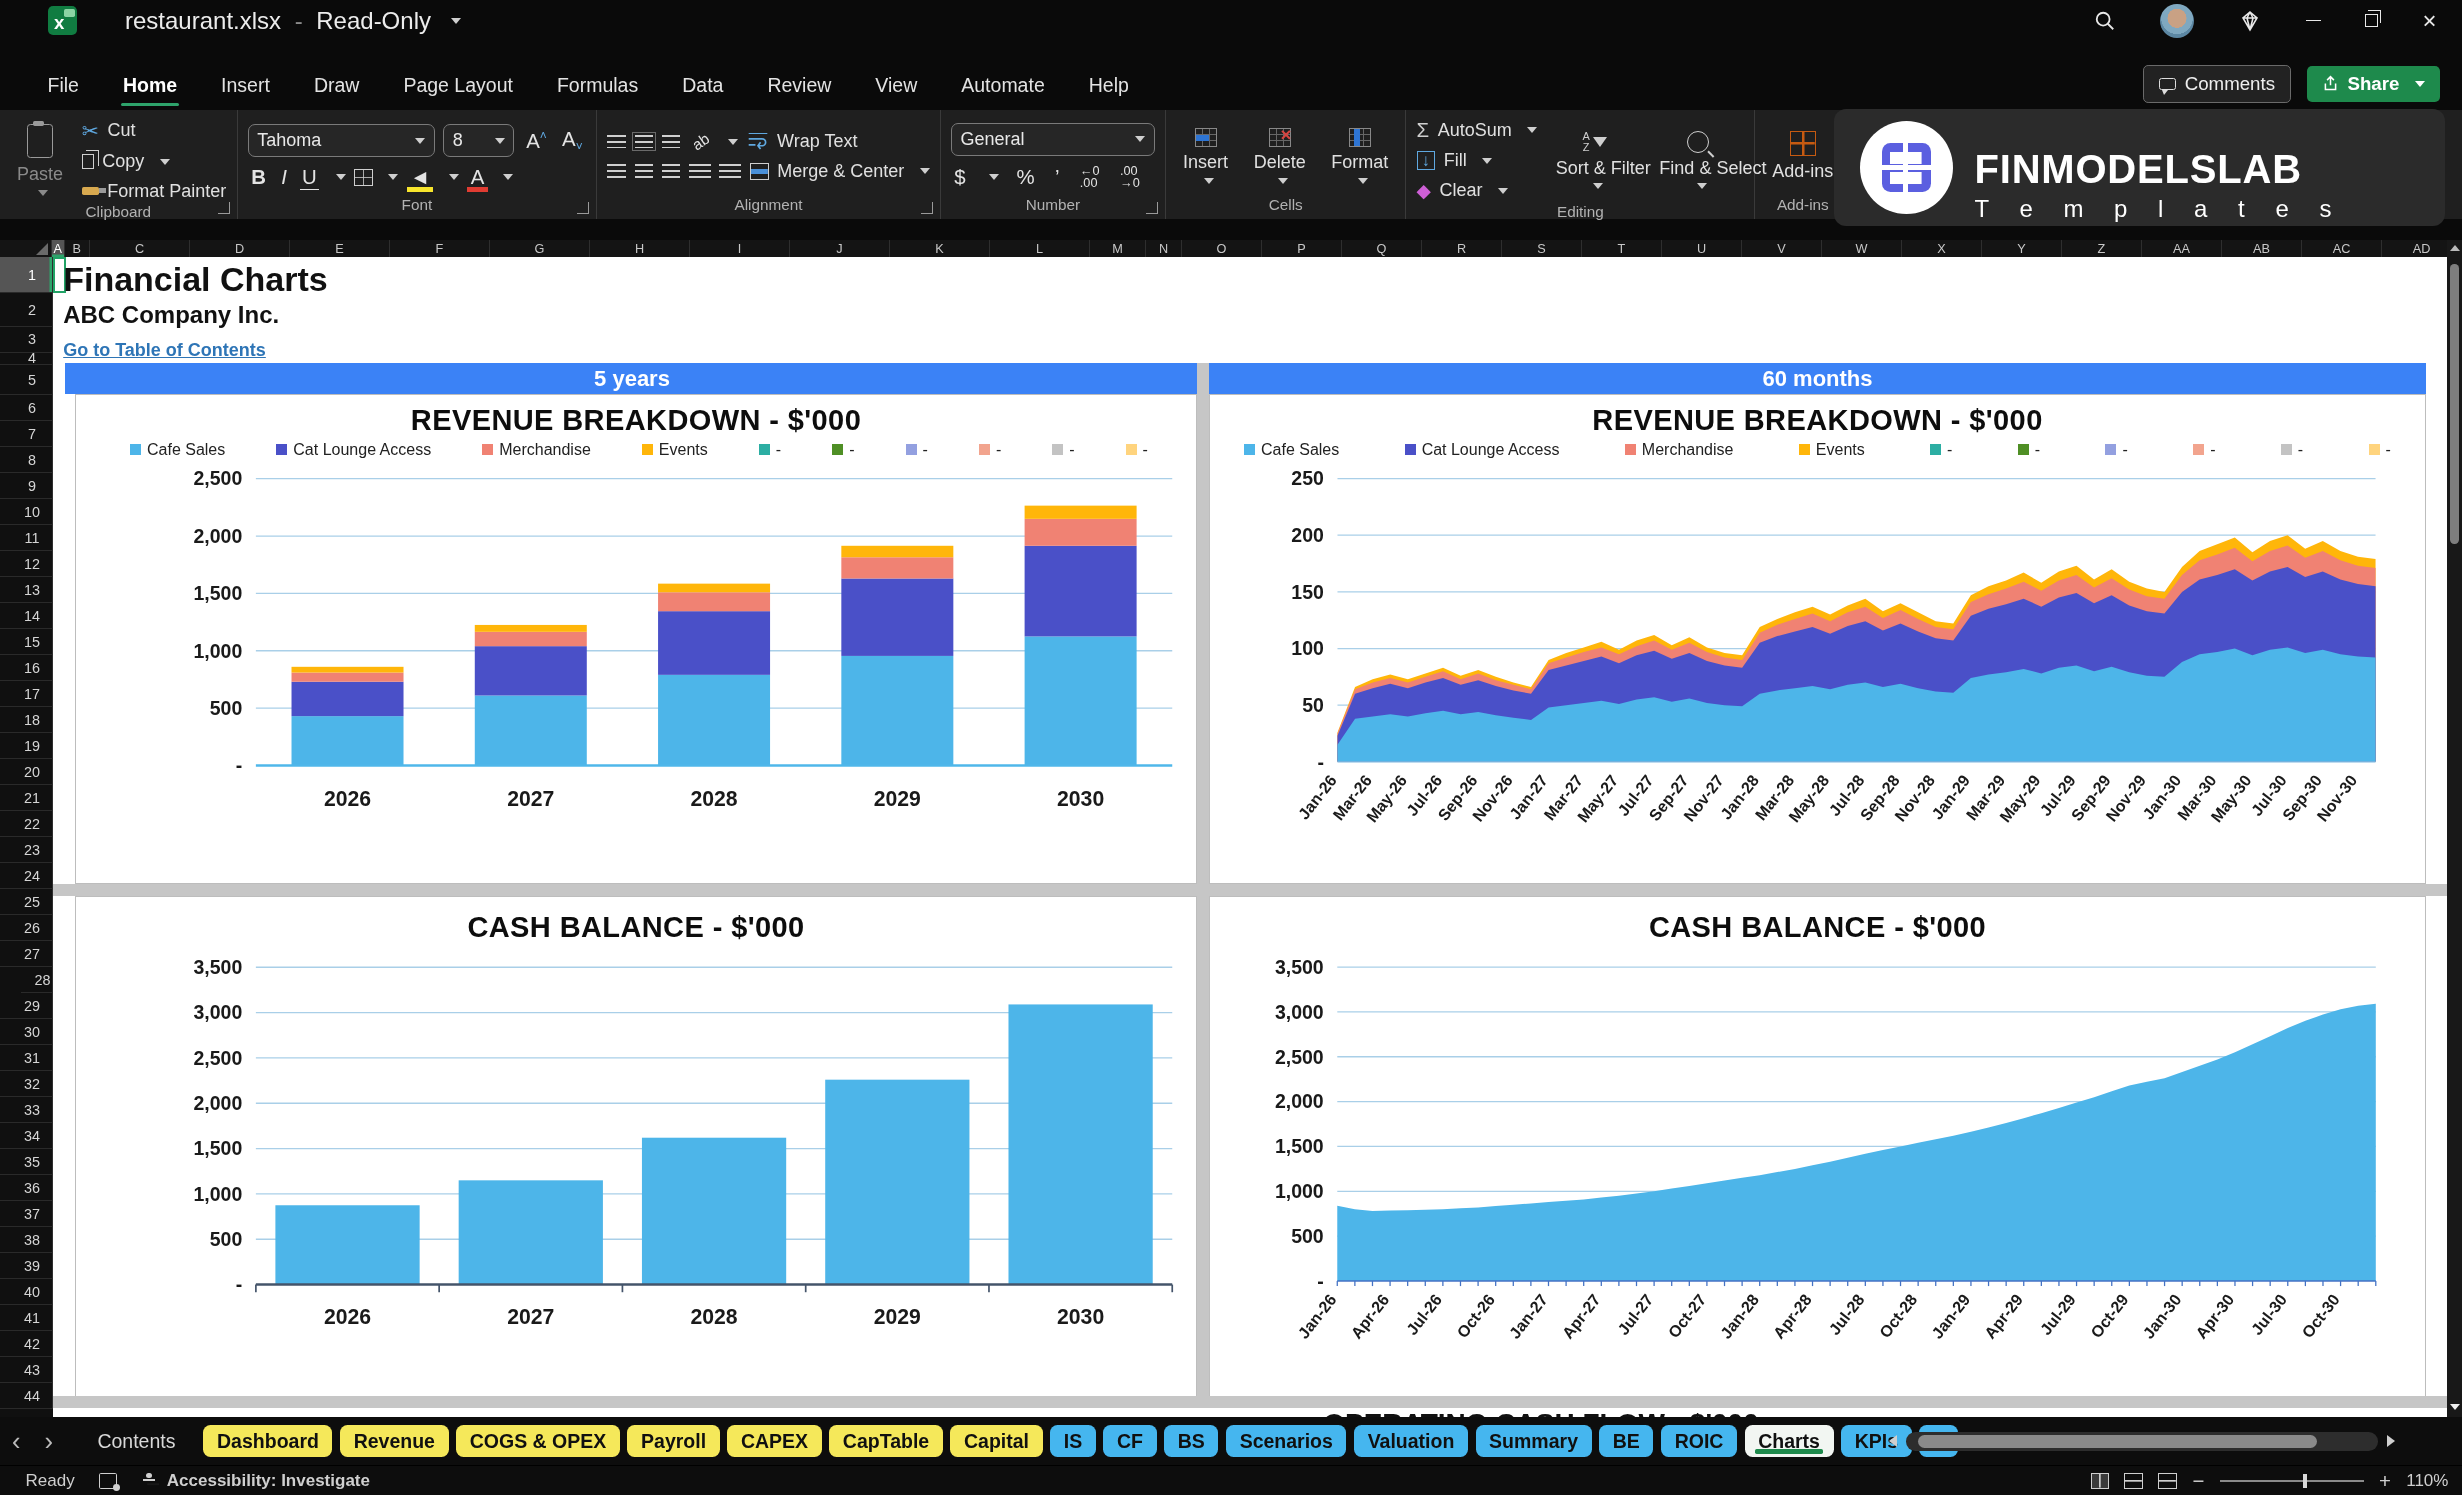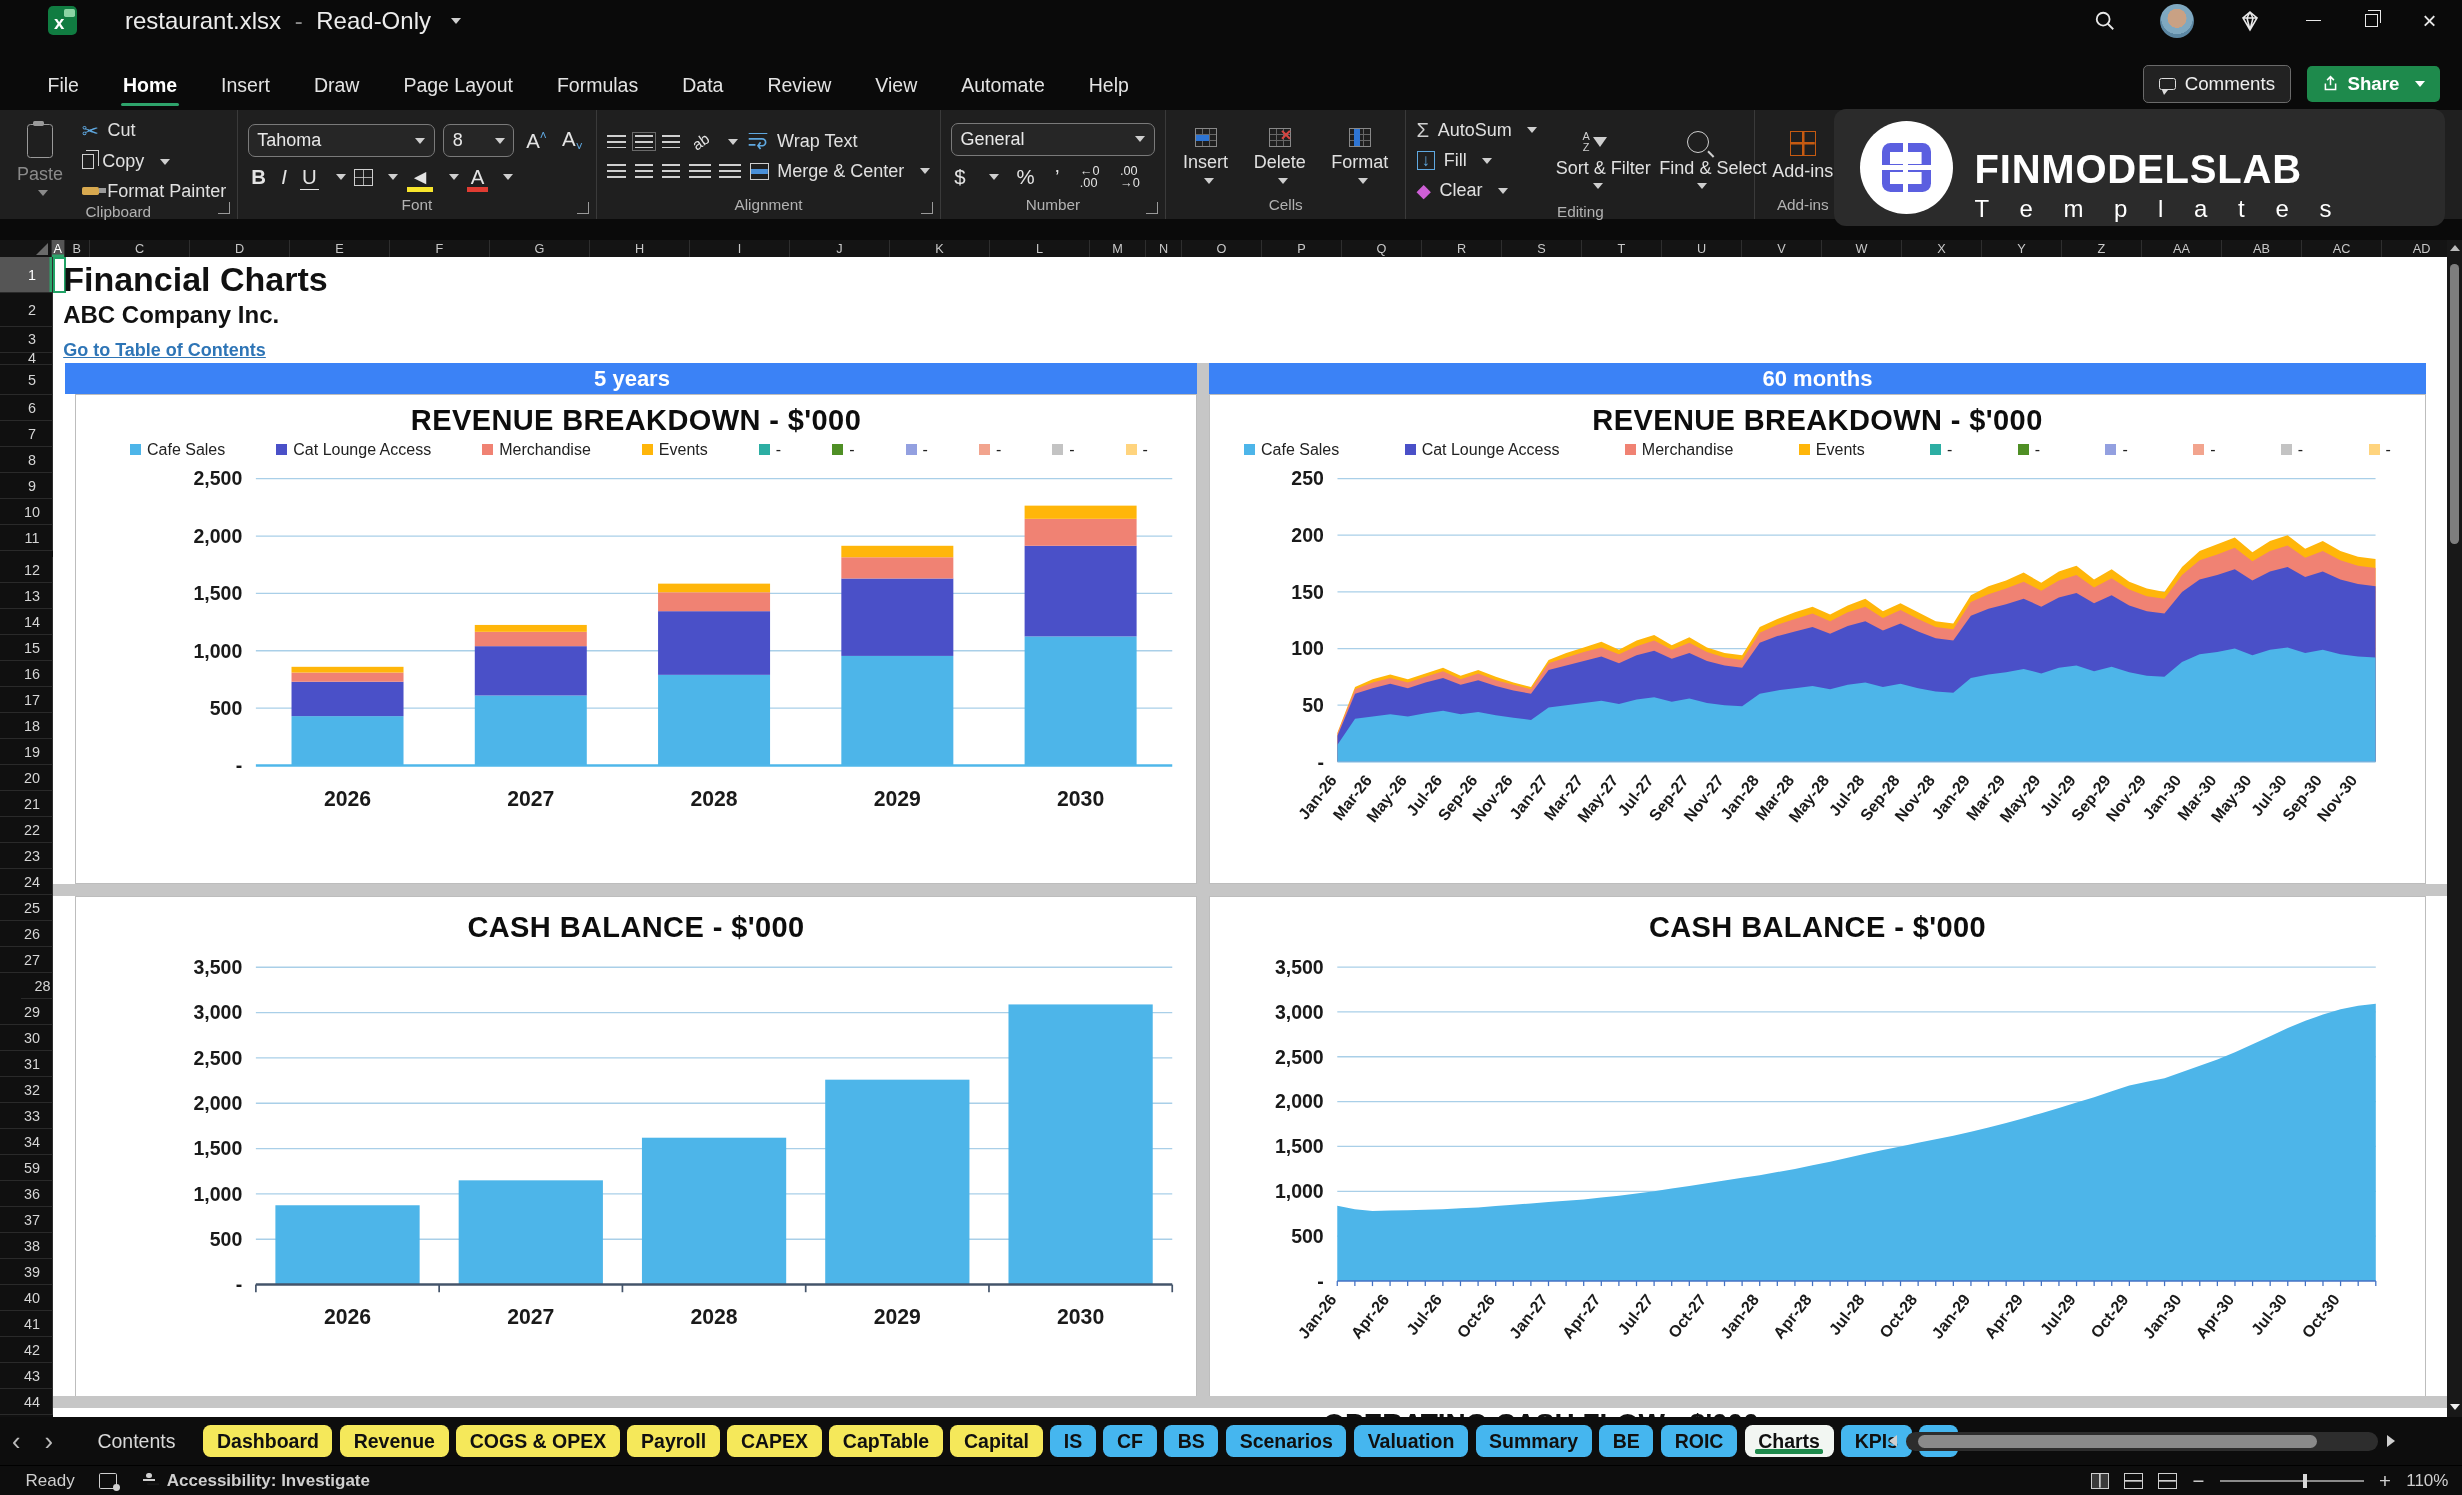--- a/index.html
+++ b/index.html
@@ -471,21 +471,21 @@
       <div class="row-h" style="height: 34px;">2</div>
       <div class="row-h" style="height: 25.5px;">3</div>
       <div class="row-h" style="height: 12.7px;">4</div>
       <div class="row-h" style="height: 30px;">5</div>
       <div class="row-h" style="height: 26px;">6</div>
       <div class="row-h" style="height: 26px;">7</div>
       <div class="row-h" style="height: 26px;">8</div>
       <div class="row-h" style="height: 26px;">9</div>
       <div class="row-h" style="height: 26px;">10</div>
       <div class="row-h" style="height: 26px;">11</div>
-      <div class="row-h" style="height: 26px; margin-top: 6px;">12</div>
+      <div class="row-h" style="height: 26px;">12</div>
       <div class="row-h" style="height: 26px;">13</div>
       <div class="row-h" style="height: 26px;">14</div>
       <div class="row-h" style="height: 26px;">15</div>
       <div class="row-h" style="height: 26px;">16</div>
       <div class="row-h" style="height: 26px;">17</div>
       <div class="row-h" style="height: 26px;">18</div>
       <div class="row-h" style="height: 26px;">19</div>
       <div class="row-h" style="height: 26px;">20</div>
       <div class="row-h" style="height: 26px;">21</div>
       <div class="row-h" style="height: 26px;">22</div>
@@ -494,21 +494,21 @@
       <div class="row-h" style="height: 26px;">25</div>
       <div class="row-h" style="height: 26px;">26</div>
       <div class="row-h" style="height: 26px;">27</div>
       <div class="row-h" style="height: 26px; margin-left: 21px;">28</div>
       <div class="row-h" style="height: 26px;">29</div>
       <div class="row-h" style="height: 26px;">30</div>
       <div class="row-h" style="height: 26px;">31</div>
       <div class="row-h" style="height: 26px;">32</div>
       <div class="row-h" style="height: 26px;">33</div>
       <div class="row-h" style="height: 26px;">34</div>
-      <div class="row-h" style="height: 26px;">59</div>
+      <div class="row-h" style="height: 26px;">35</div>
       <div class="row-h" style="height: 26px;">36</div>
       <div class="row-h" style="height: 26px;">37</div>
       <div class="row-h" style="height: 26px;">38</div>
       <div class="row-h" style="height: 26px;">39</div>
       <div class="row-h" style="height: 26px;">40</div>
       <div class="row-h" style="height: 26px;">41</div>
       <div class="row-h" style="height: 26px;">42</div>
       <div class="row-h" style="height: 26px;">43</div>
       <div class="row-h" style="height: 26px;">44</div>
     </div>

